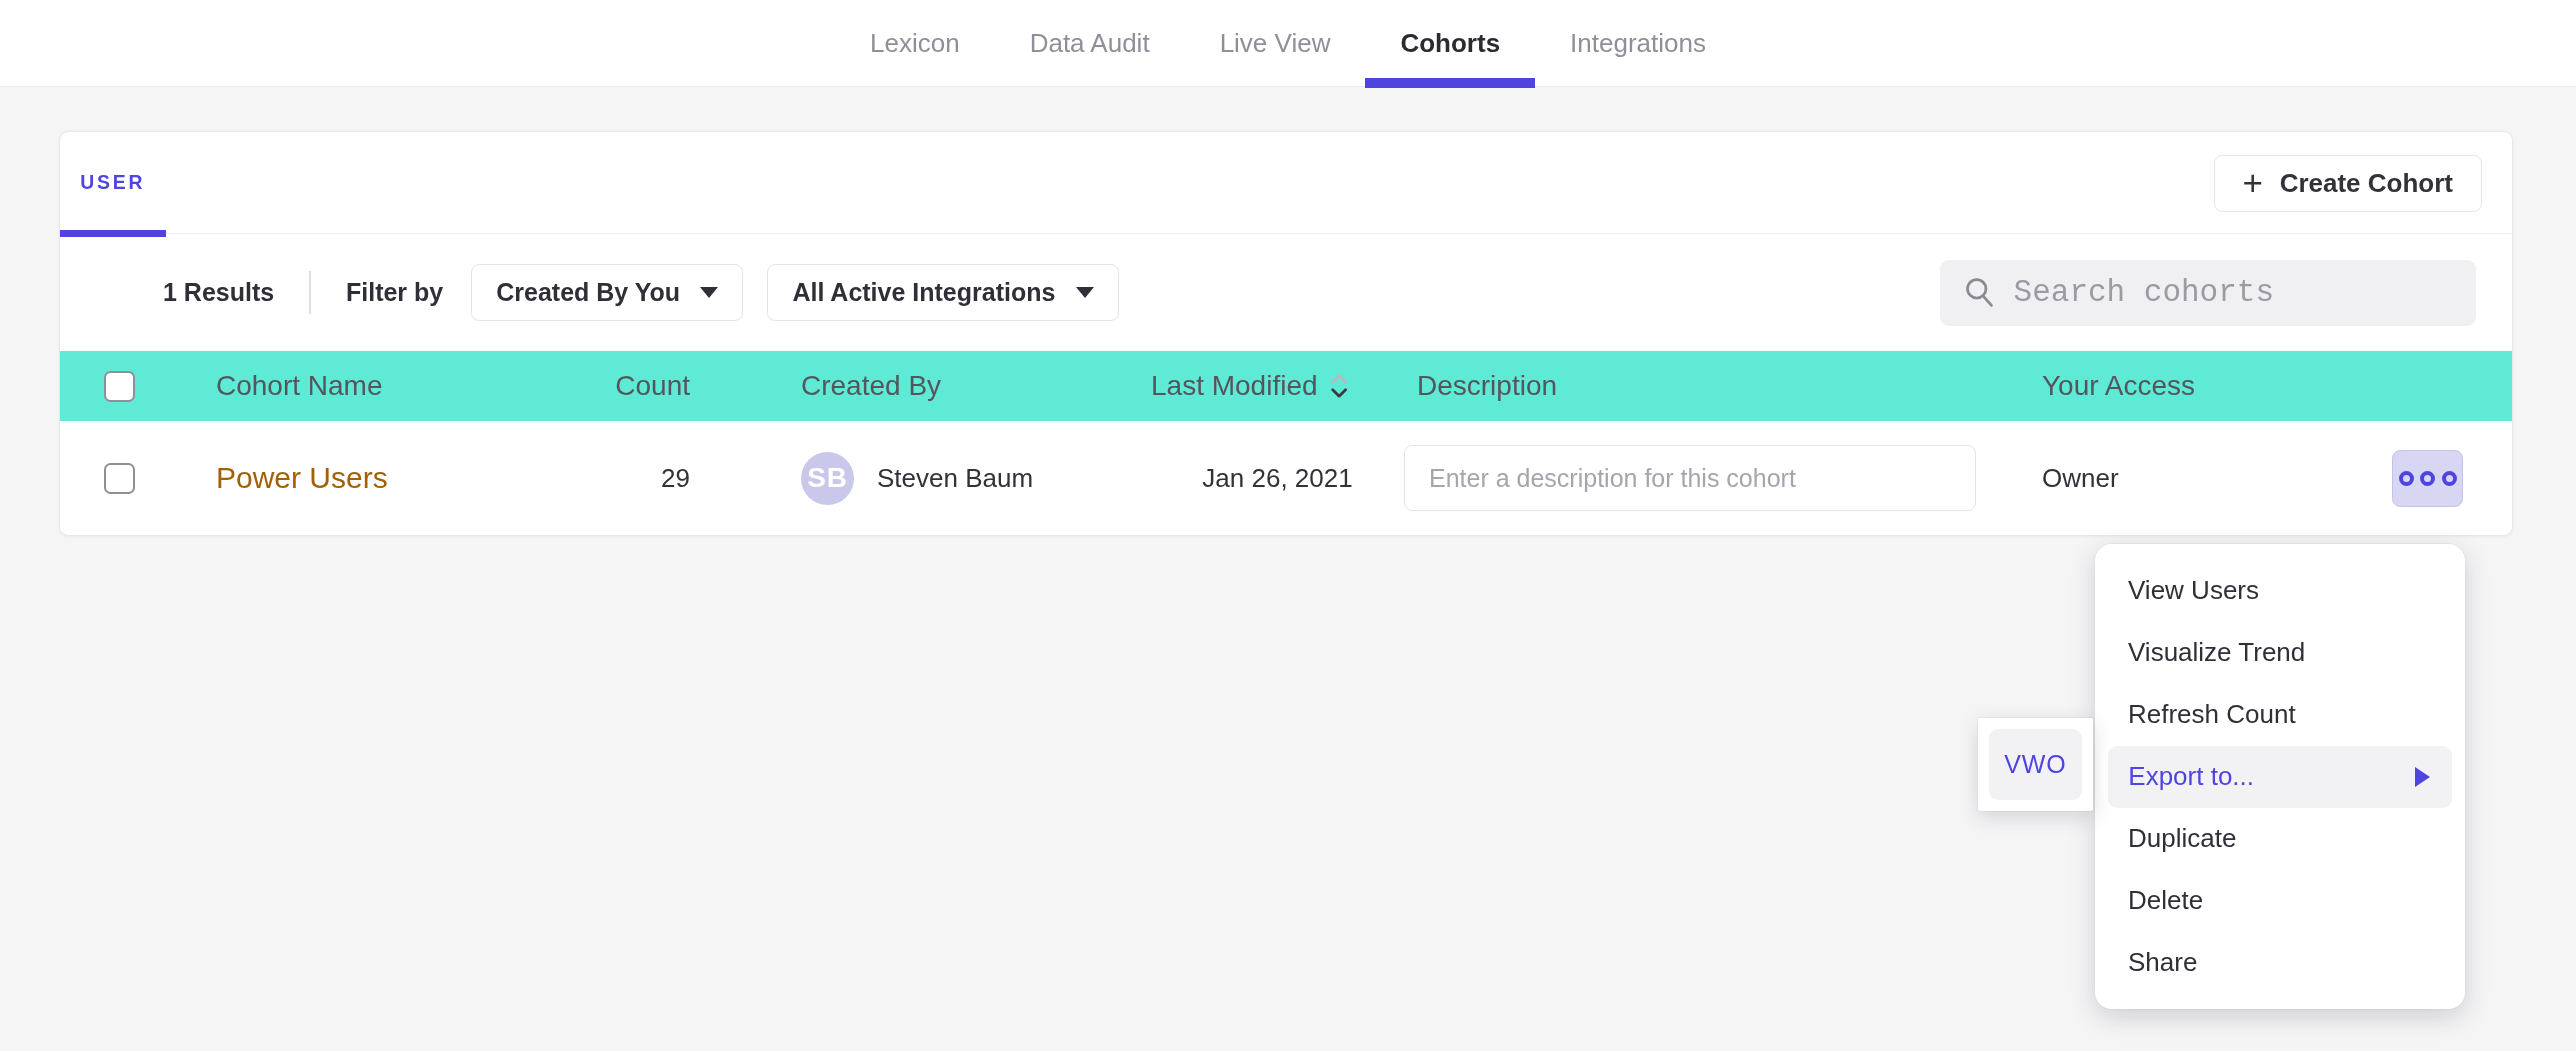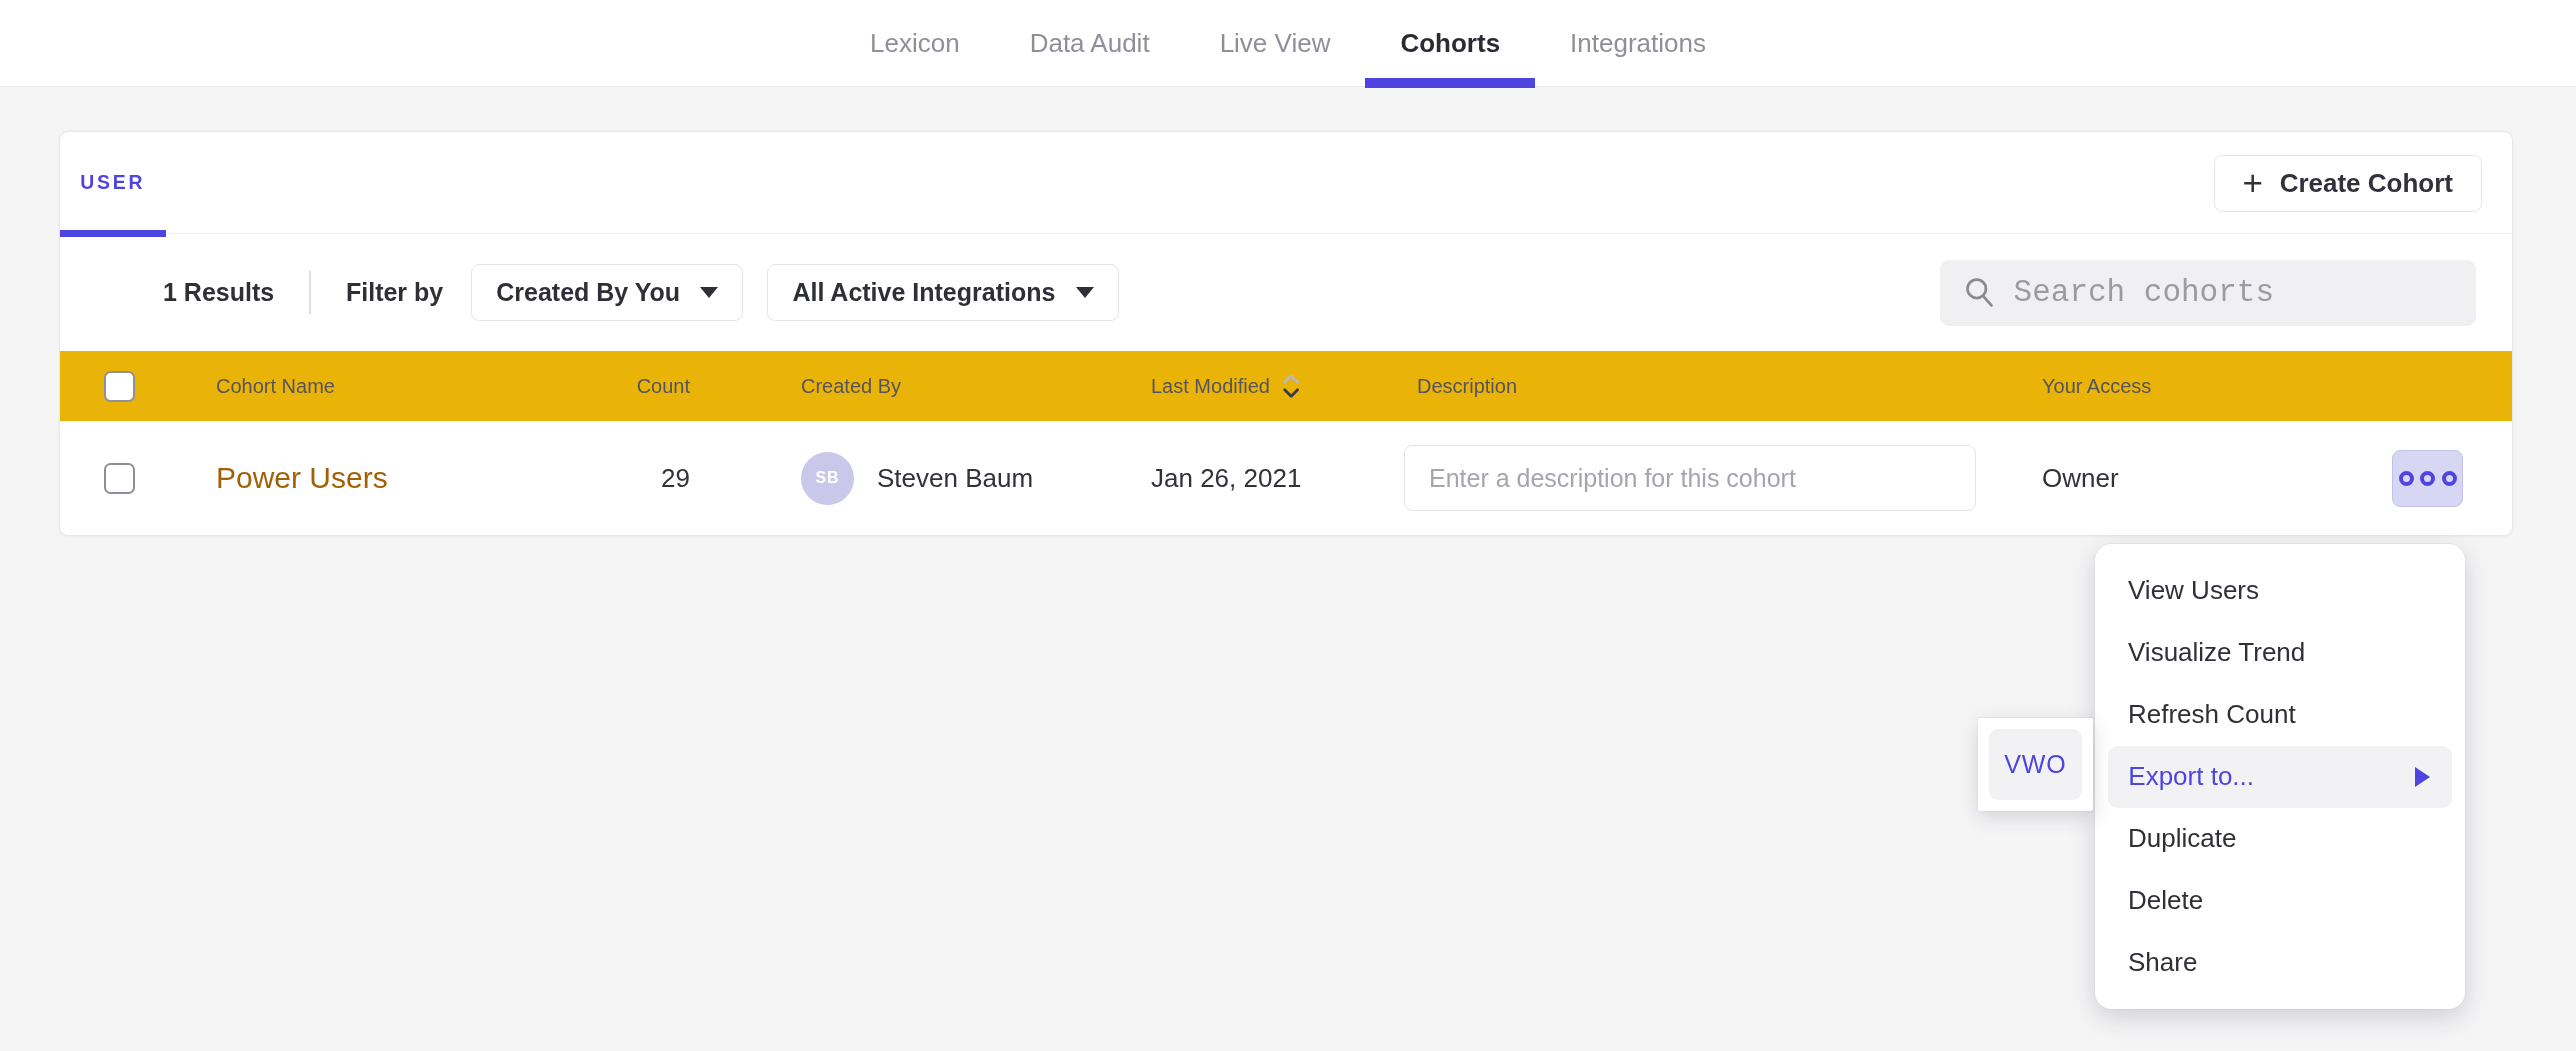--- a/index.html
+++ b/index.html
@@ -76,42 +76,42 @@
   }
   .search-box input::placeholder { color:#9b9ba4; }
 
   
   .grid-cols {
     display:grid;
     grid-template-columns:112px 395px 79px 461px 253px 572px 416px 79px;
     align-items:center; padding:0 44px;
   }
   .thead {
-    height:70px; background:#eab308;
-    font-size:20px; color:#55555f;
+    height:70px; background:#5eead4;
+    font-size:28px; color:#55555f;
   }
   .th-count { text-align:right; }
   .th-createdby { padding-left:111px; }
   .th-desc { padding-left:13px; }
   .th-access { padding-left:66px; }
   .th-modified { display:flex; align-items:center; gap:11px; }
   .checkbox {
     width:31px; height:31px; background:#fff;
     border:2.8px solid #8f8f98; border-radius:6.5px; cursor:pointer;
   }
   .trow { height:114px; background:#fff; border-radius:0 0 9.2px 9.2px; }
   .cohort-link { font-size:30px; color:#a16207; text-decoration:none; cursor:pointer; }
   .td-count { text-align:right; font-size:26px; color:#32323a; }
   .td-createdby { display:flex; align-items:center; gap:23px; padding-left:111px; }
   .avatar {
     width:53px; height:53px; border-radius:50%; background:#c9c8ea;
     display:flex; align-items:center; justify-content:center;
-    color:#fff; font-size:16px; font-weight:600; letter-spacing:0.9px;
-  }
-  .created-name, .td-modified { font-size:26px; color:#32323a; }
+    color:#fff; font-size:28px; font-weight:600; letter-spacing:0.9px;
+  }
+  .created-name, .td-modified { font-size:26px; color:#32323a;text-align:center; }
   .desc-input {
     width:100%; height:66px; border:1.8px solid #e4e4e9; border-radius:8.3px;
     padding:0 24px; font-family:inherit; font-size:25px; color:#32323a;
     outline:none; background:#fff;
   }
   .desc-input::placeholder { color:#a5a5ad; }
   .td-access { padding-left:66px; font-size:26px; color:#32323a; }
   .more-btn {
     width:71px; height:57px; background:#d7d6f3; border:0.9px solid #c3c1ea;
     border-radius:8.3px; display:flex; align-items:center; justify-content:center;

